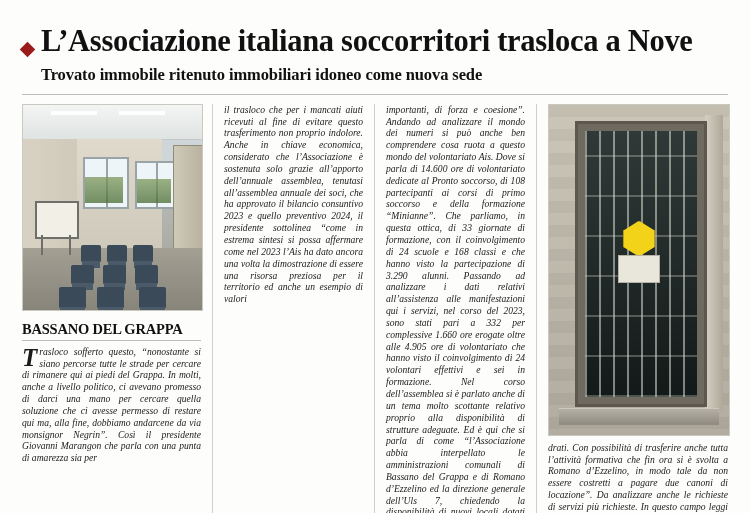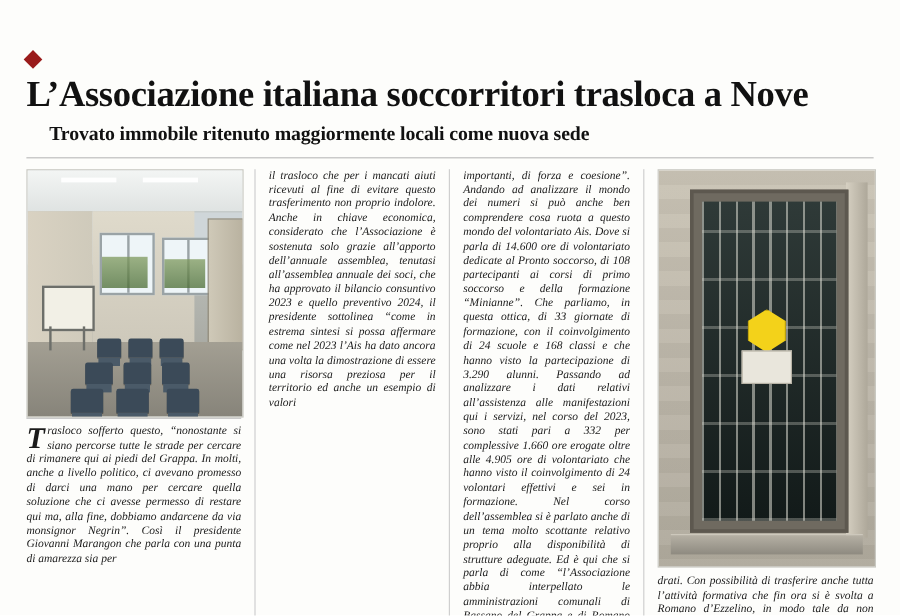--- a/index.html
+++ b/index.html
@@ -21,21 +21,20 @@
     box-sizing: border-box;
     padding: 26px 22px 10px 22px;
     background: #fdfdfb;
   }
 
   
   .headline-row {
     display: flex;
     align-items: flex-start;
     gap: 8px;
-    flex-direction: column;
   }
   .bullet-square {
     width: 11px;
     height: 11px;
     background: #9a1b1b;
     transform: rotate(45deg);
     margin-top: 18px;
     flex: 0 0 auto;
   }
   .headline {
@@ -240,21 +239,21 @@
 </head>
 <body>
 
 <div class="page">
 
   <div class="headline-row">
     <div class="bullet-square"></div>
     <h1 class="headline">L’Associazione italiana soccorritori trasloca a Nove</h1>
   </div>
 
-  <div class="subhead">Trovato immobile ritenuto maggiormente locali come nuova sede</div>
+  <div class="subhead">Trovato immobile ritenuto immobiliari idoneo come nuova sede</div>
 
   <hr class="rule">
 
   <div class="content">
 
     <div class="col col-a">
       <div class="photo photo-left">
         <div class="room">
           <div class="ceiling"></div>
           <div class="ceil-light" style="left:28px; width:46px;"></div>
@@ -274,20 +273,21 @@
           <div class="chair" style="left:110px; top:140px; width:20px; height:16px;"></div>
           <div class="chair" style="left:48px; top:160px; width:23px; height:18px;"></div>
           <div class="chair" style="left:80px; top:160px; width:23px; height:18px;"></div>
           <div class="chair" style="left:112px; top:160px; width:23px; height:18px;"></div>
           <div class="chair" style="left:36px; top:182px; width:27px; height:20px;"></div>
           <div class="chair" style="left:74px; top:182px; width:27px; height:20px;"></div>
           <div class="chair" style="left:116px; top:182px; width:27px; height:20px;"></div>
         </div>
       </div>
 
+      <div class="section-head">BASSANO DEL GRAPPA</div>
       <hr class="section-rule">
 
       <div class="body">
         <p class="dropcap">Trasloco sofferto questo, “nonostante si siano percorse tutte le strade per cercare di rimanere qui ai piedi del Grappa. In molti, anche a livello politico, ci avevano promesso di darci una mano per cercare quella soluzione che ci avesse permesso di restare qui ma, alla fine, dobbiamo andarcene da via monsignor Negrin”. Così il presidente Giovanni Marangon che parla con una punta di amarezza sia per</p>
       </div>
     </div>
 
     <div class="divider"></div>
 
     <div class="col col-b">

